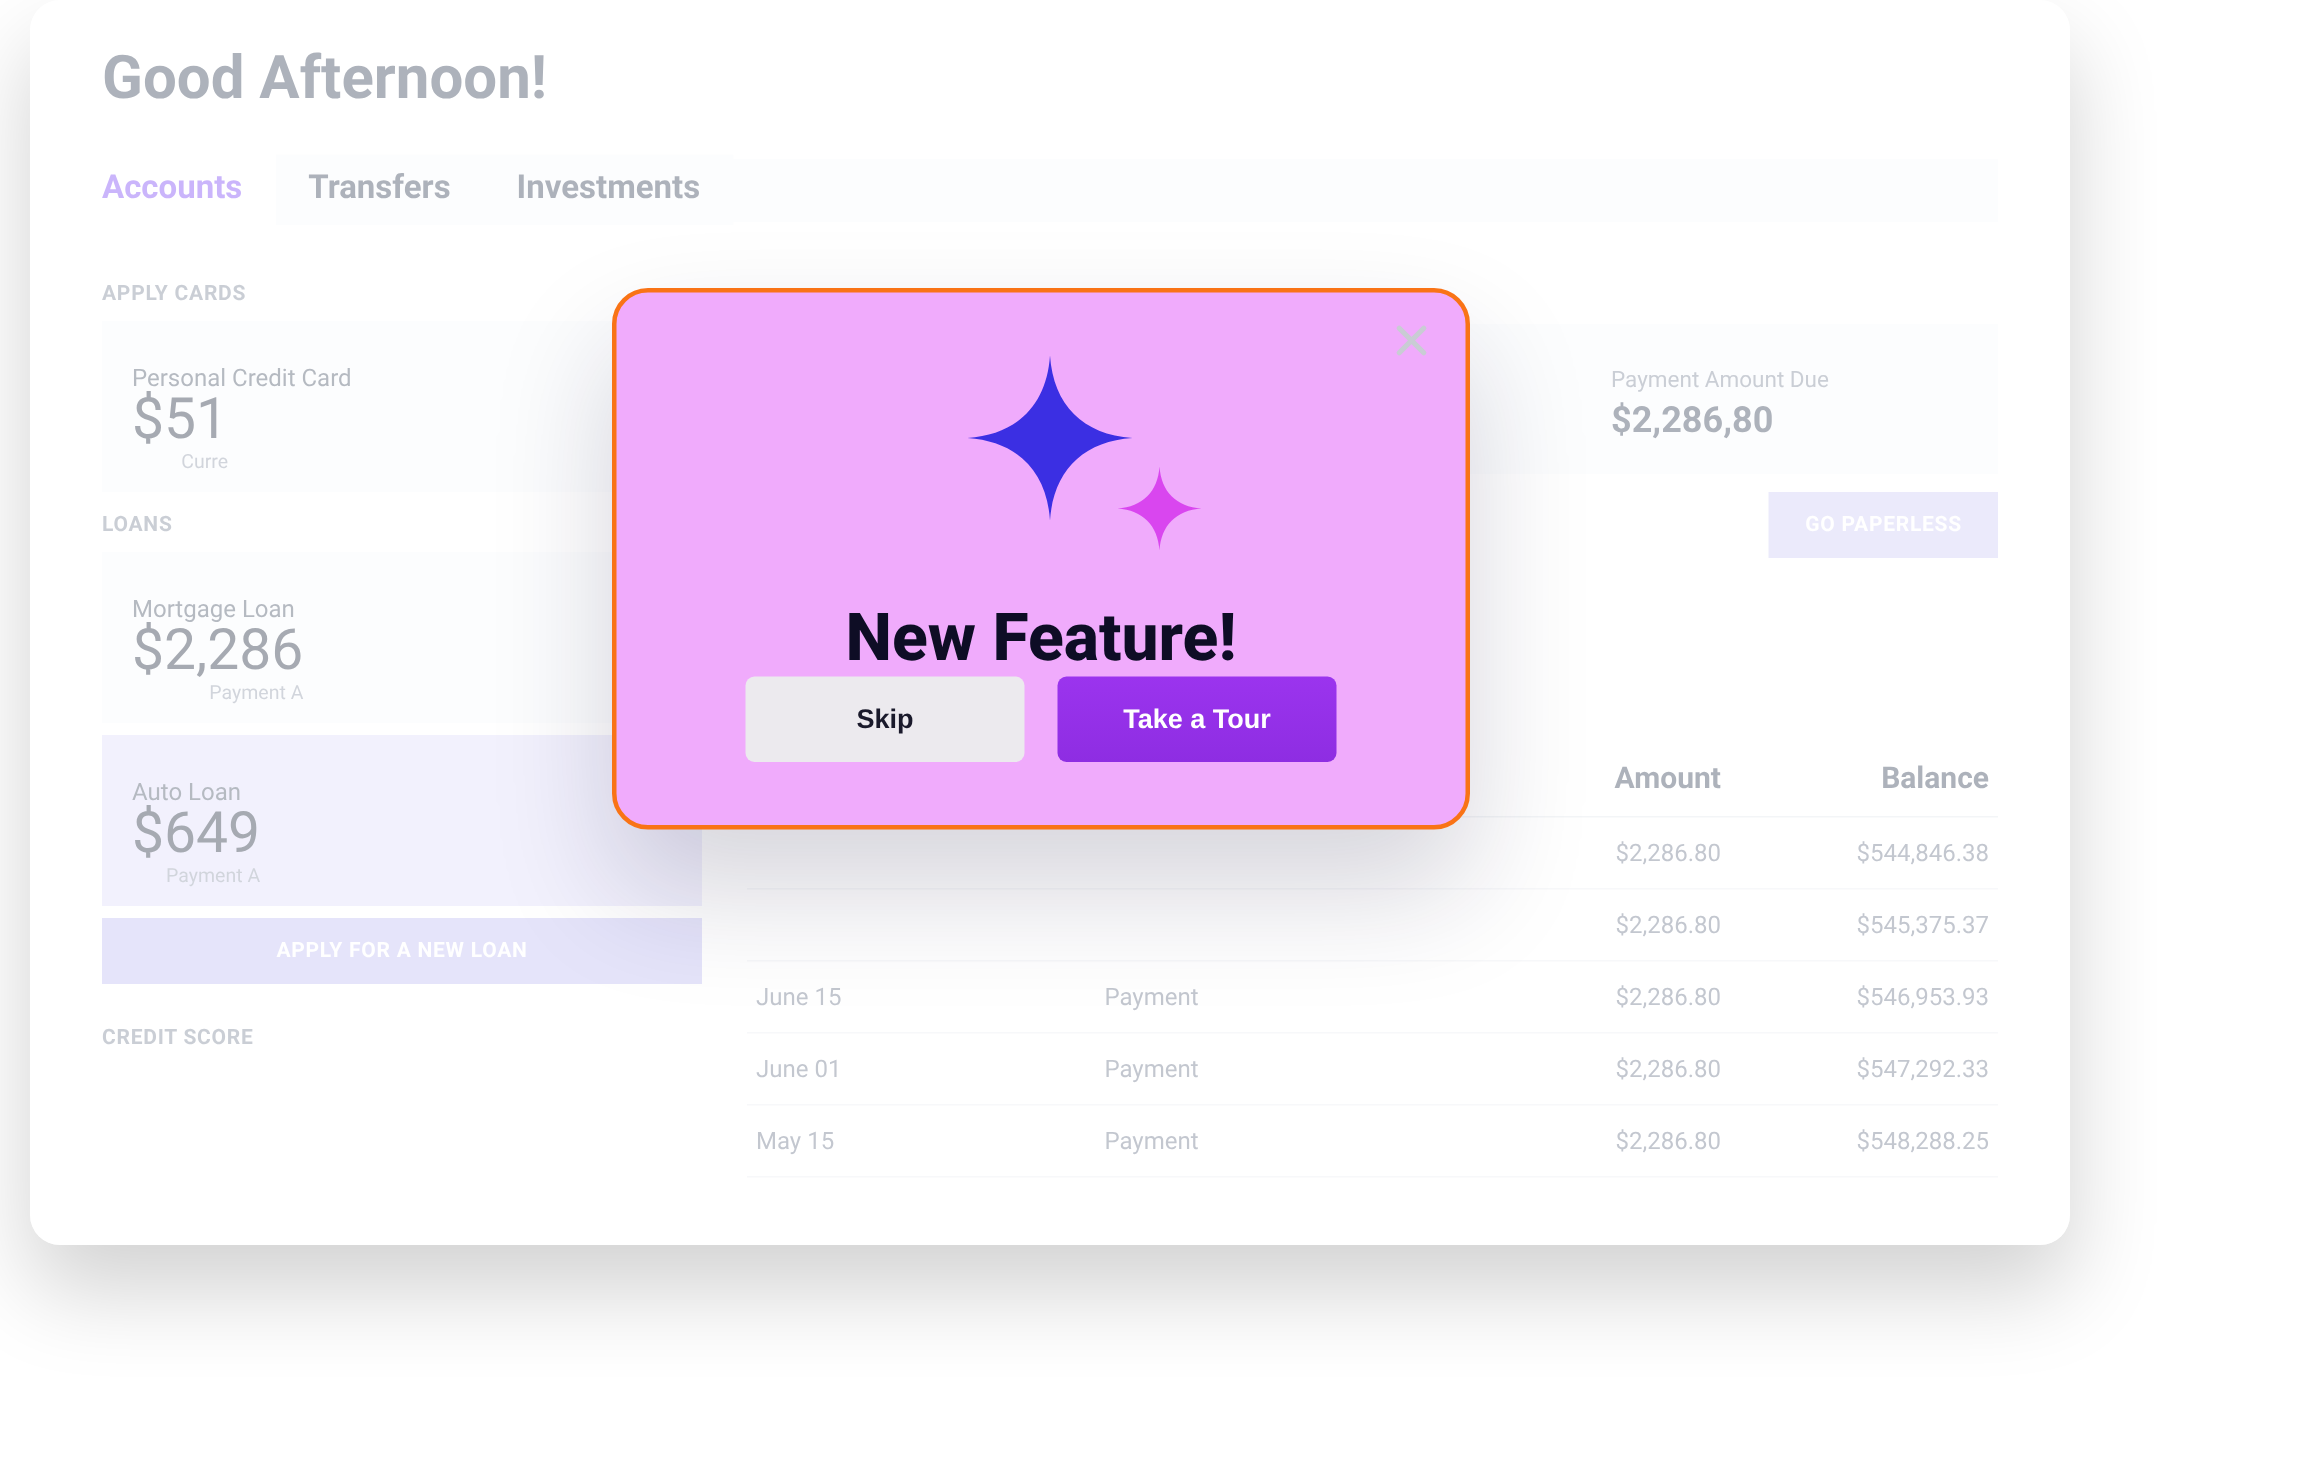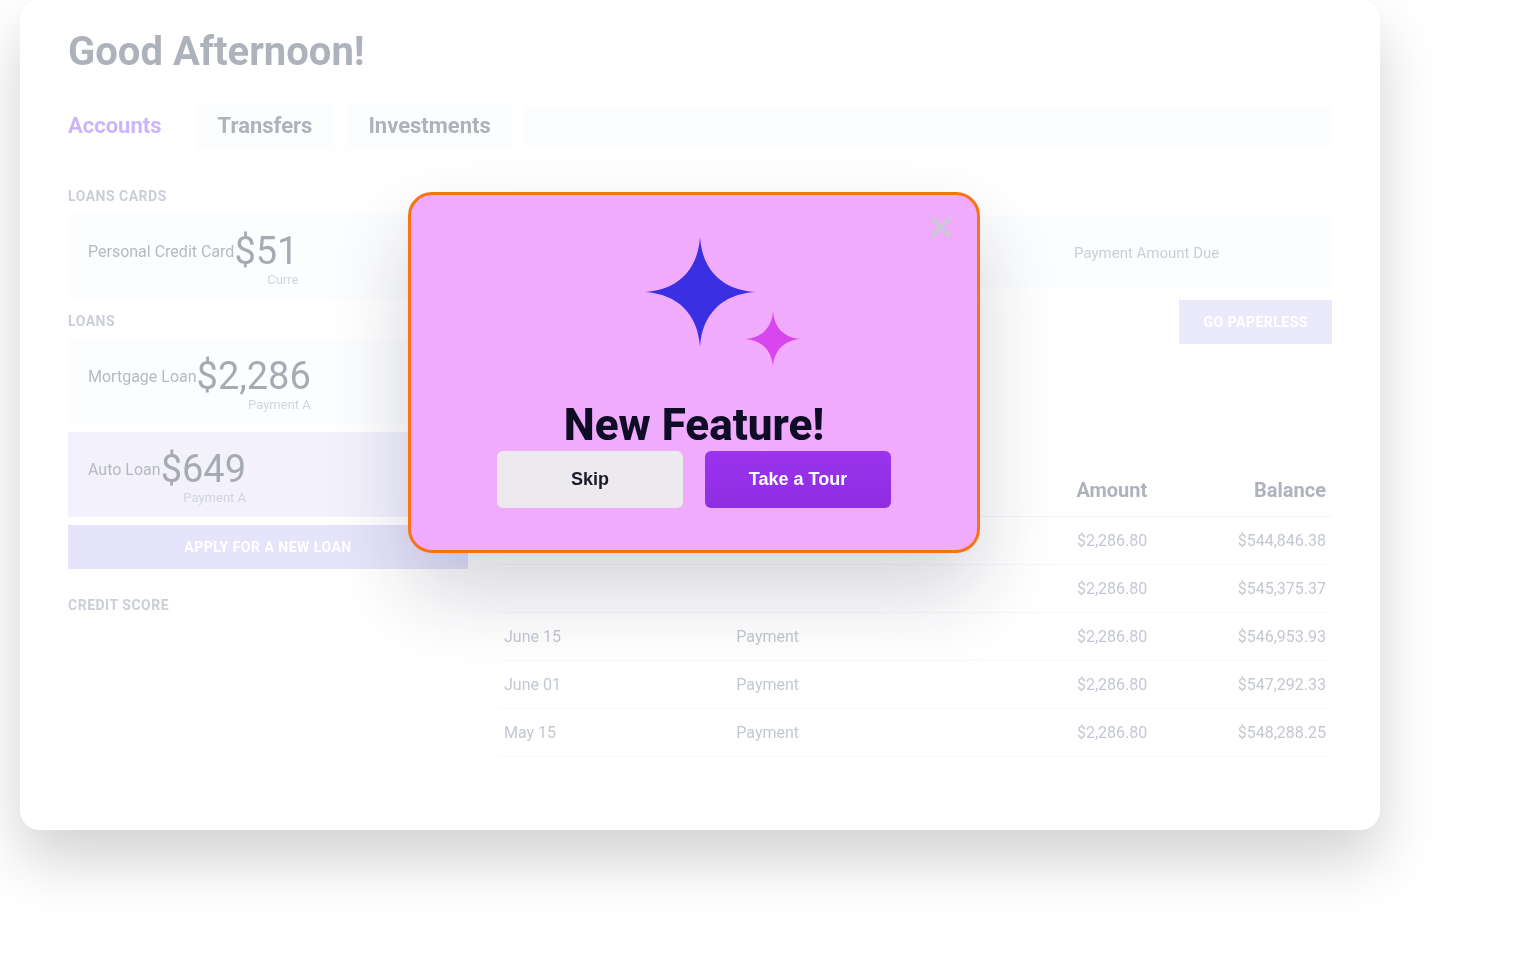--- a/index.html
+++ b/index.html
@@ -24,21 +24,21 @@
     }
     .greeting {
       font-size: 40px;
       font-weight: 700;
       color: #4a5568;
       padding: 28px 0 0 48px;
     }
     .tabs {
       display: flex;
       align-items: center;
-      gap: 12px;
+      gap: 0;
       margin: 28px 0 0 48px;
       padding-right: 48px;
     }
     .tab {
       font-size: 22px;
       font-weight: 700;
       color: #4a5568;
       padding: 10px 22px 12px 22px;
       cursor: pointer;
     }
@@ -62,21 +62,23 @@
       font-weight: 700;
       letter-spacing: 0.5px;
       color: #8a93a3;
       margin: 14px 0 10px 0;
     }
     .acct-row {
       background: #f9fafc;
       padding: 18px 20px 12px 20px;
       margin-bottom: 8px;
       display: flex;
+      justify-content: space-between;
       align-items: flex-start;
+      flex-direction: column;
     }
     .acct-row.selected { background: #e2e0fb; }
     .acct-name {
       font-size: 16px;
       color: #5b6677;
       padding-top: 10px;
     }
     .acct-val {
       text-align: right;
     }
@@ -221,21 +223,21 @@
   <div class="tabs">
     <div class="tab active">Accounts</div>
     <div class="tab">Transfers</div>
     <div class="tab">Investments</div>
     <div class="tab-fill"></div>
   </div>
 
   <div class="content">
     <div class="left-col">
 
-      <div class="section-label">LOANS CARDS</div>
+      <div class="section-label">APPLY CARDS</div>
       <div class="acct-row">
         <div class="acct-name">Personal Credit Card</div>
         <div class="acct-val">
           <div class="acct-amt">$51</div>
           <div class="acct-sub">Curre</div>
         </div>
       </div>
 
       <div class="section-label">LOANS</div>
       <div class="acct-row">
@@ -254,20 +256,21 @@
       </div>
       <div class="cta-bar">APPLY FOR A NEW LOAN</div>
 
       <div class="section-label" style="margin-top:28px">CREDIT SCORE</div>
     </div>
 
     <div class="right-col">
       <div class="summary-box" style="margin-top:42px">
         <div class="summary-item">
           <div class="summary-label">Payment Amount Due</div>
+          <div class="summary-val">$2,286,80</div>
         </div>
       </div>
       <div class="paperless-wrap">
         <div class="paperless-btn">GO PAPERLESS</div>
       </div>
 
       <div class="table">
         <div class="th-row">
           <div class="th"></div>
           <div class="th"></div>

